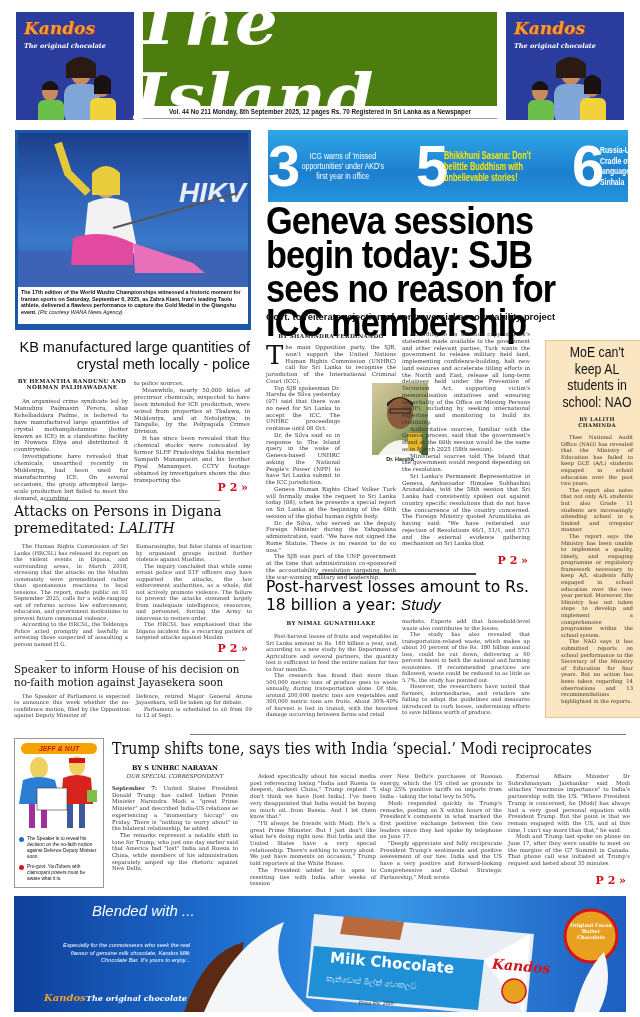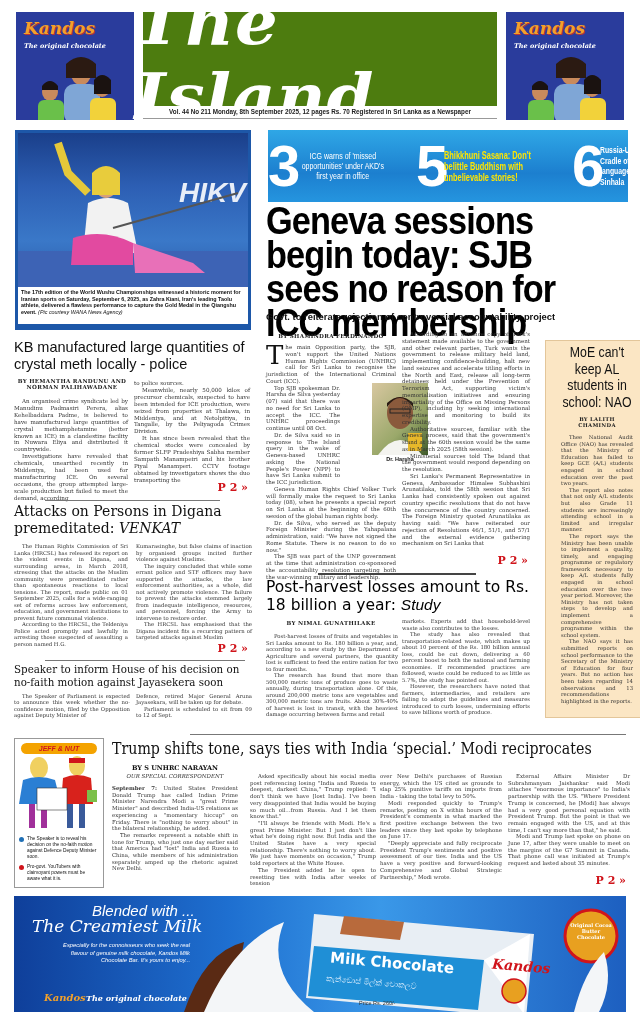--- a/index.html
+++ b/index.html
@@ -89,36 +89,36 @@
   </div>
   <div style="flex:1;display:flex;align-items:center">
     <span style="font-family:'Liberation Sans',sans-serif;font-weight:bold;font-size:58px;color:#fff;line-height:58px;width:28px">6</span>
     <span style="font-family:'Liberation Sans',sans-serif;font-weight:bold;font-size:9.5px;line-height:10.5px;color:#fff;transform:scaleX(.72);transform-origin:left;width:128px">Russia-Ukraine region: Cradle of Indo-European languages, including Sinhala</span>
   </div>
 </div>
 
 <div class="abs" style="left:266px;top:204px;width:370px;font-family:'Liberation Sans',sans-serif;font-weight:900;font-size:39px;line-height:34px;color:#000;letter-spacing:-1px;transform:scaleX(.88);transform-origin:left">Geneva sessions begin today: SJB sees no reason for ICC membership</div>
 <div class="abs" style="left:266px;top:311px;width:370px;font-family:'Liberation Sans',sans-serif;font-weight:bold;font-size:9.4px;color:#111;">Govt. to reiterate rejection of controversial accountability project</div>
 
-<div class="abs" style="left:14px;top:339px;width:236px;font-family:'Liberation Sans',sans-serif;font-size:14.5px;line-height:16.5px;color:#111;text-align:left">KB manufactured large quantities of crystal meth locally - police</div>
+<div class="abs" style="left:14px;top:339px;width:236px;font-family:'Liberation Sans',sans-serif;font-size:14.5px;line-height:16.5px;color:#111;text-align:right">KB manufactured large quantities of crystal meth locally - police</div>
 <div class="abs byline" style="left:14px;top:378px;width:116px">BY HEMANTHA RANDUNU AND NORMAN PALIHAWADANE</div>
 <div class="abs txt" style="left:14px;top:398px;width:114px">
   <p>An organised crime syndicate led by Manudinu Padmasiri Perera, alias Kehelbaddara Padme, is believed to have manufactured large quantities of crystal methamphetamine (better known as ICE) in a clandestine facility in Nuwara Eliya and distributed it countrywide.</p>
     <p>Investigations have revealed that chemicals, unearthed recently in Middeniya, had been used for manufacturing ICE. On several occasions, the group attempted large-scale production but failed to meet the demand, according</p>
 </div>
 <div class="abs txt" style="left:134px;top:380px;width:116px">
   <p style="text-indent:0">to police sources.</p>
     <p>Meanwhile, nearly 50,000 kilos of precursor chemicals, suspected to have been intended for ICE production, were seized from properties at Thalawa, in Middeniya, and at Netolpitiya, in Tangalle, by the Peliyagoda Crimes Division.</p>
     <p>It has since been revealed that the chemical stocks were concealed by former SLFP Pradeshiya Sabha member Sampath Manampeiri and his brother Piyal Manamperi. CCTV footage obtained by investigators shows the duo transporting the</p>
 </div>
 <div class="abs p2" style="left:200px;top:481px;width:48px">P 2 »</div>
 <div class="abs hr" style="left:45px;top:500px;width:175px"></div>
 
 <div class="abs" style="left:14px;top:503px;width:240px;font-family:'DejaVu Serif',serif;font-size:14px;line-height:17px;color:#111">
-  <span>Attacks on Persons in Digana premeditated: </span><i>VENKAT</i>
+  <span>Attacks on Persons in Digana premeditated: </span><i>LALITH</i>
 </div>
 <div class="abs txt" style="left:14px;top:543px;width:114px;font-size:5.3px;line-height:6.5px">
   <p>The Human Rights Commission of Sri Lanka (HRCSL) has released its report on the violent events in Digana, and surrounding areas, in March 2018, stressing that the attacks on the Muslim community were premeditated rather than spontaneous reactions to local tensions. The report, made public on 01 September 2025, calls for a wide-ranging set of reforms across law enforcement, education, and government institutions to prevent future communal violence.</p>
     <p>According to the HRCSL, the Teldeniya Police acted promptly and lawfully in arresting those suspected of assaulting a person named H.G.</p>
 </div>
 <div class="abs txt" style="left:136px;top:543px;width:116px;font-size:5.3px;line-height:6.5px">
   <p style="text-indent:0">Kumarasinghe, but false claims of inaction by organised groups incited further violence against Muslims.</p>
     <p>The inquiry concluded that while some errant police and STF officers may have supported the attacks, the law enforcement authorities, as a whole, did not actively promote violence. The failure to prevent the attacks stemmed largely from inadequate intelligence, resources, and personnel, forcing the Army to intervene to restore order.</p>
     <p>The HRCSL has emphasised that the Digana incident fits a recurring pattern of targeted attacks against Muslim</p>
 </div>
@@ -232,21 +232,20 @@
     <p>"Deeply appreciate and fully reciprocate President Trump's sentiments and positive assessment of our ties. India and the US have a very positive and forward-looking Comprehensive and Global Strategic Partnership," Modi wrote.</p>
 </div>
 <div class="abs txt" style="left:508px;top:773px;width:122px;font-size:5.4px;line-height:6.7px">
   <p>External Affairs Minister Dr Subrahmanyam Jaishankar said Modi attaches "enormous importance" to India's partnership with the US. "Where President Trump is concerned, he [Modi] has always had a very good personal equation with President Trump. But the point is that we remain engaged with the US, and at this time, I can't say more than that," he said.</p>
     <p>Modi and Trump last spoke on phone on June 17, after they were unable to meet on the margins of the G7 Summit in Canada. That phone call was initiated at Trump's request and lasted about 35 minutes.</p>
 </div>
 <div class="abs p2" style="left:576px;top:874px;width:50px">P 2 »</div>
 
 <div class="abs" style="left:14px;top:896px;width:612px;height:116px;background:linear-gradient(90deg,#0f3f9a 0%,#1e6fd0 35%,#3a98e8 60%,#1d5fc0 100%);overflow:hidden">
   <div style="position:absolute;left:78px;top:6px;font-family:Liberation Sans, sans-serif;font-style:italic;font-size:15px;color:#fff">Blended with ...</div>
-  <div style="position:absolute;left:18px;top:20px;font-family:'DejaVu Serif',serif;font-style:italic;font-size:17px;color:#fff">The Creamiest Milk</div>
   <div style="position:absolute;left:46px;top:46px;width:130px;font-family:'Liberation Sans',sans-serif;font-style:italic;font-size:5.8px;line-height:7.5px;color:#fff;text-align:right">Especially for the connoisseurs who seek the real flavour of genuine milk chocolate, Kandos Milk Chocolate Bar. It's yours to enjoy...</div>
   <div style="position:absolute;left:30px;top:96px;font-family:'DejaVu Serif',serif;font-style:italic;font-weight:bold;font-size:10px;color:#f2a12a">Kandos</div>
   <div style="position:absolute;left:72px;top:97px;font-family:'DejaVu Serif',serif;font-style:italic;font-weight:bold;font-size:8px;color:#fff">The original chocolate</div>
   <svg viewBox="0 0 612 116" style="position:absolute;left:0;top:0;width:612px;height:116px">
     <path d="M170 116 q20 -60 60 -70 q-10 40 40 70z" fill="#5a2a14"></path>
     <path d="M190 116 q30 -70 80 -90 q-20 50 30 90z" fill="#f4f6f8"></path>
     <path d="M300 18 l220 20 l-8 84 l-220 -20z" fill="#e8eef4"></path>
     <path d="M300 50 l170 14 l-6 50 l-170 -14z" fill="#1f8fd6"></path>
     <path d="M330 20 l60 6 l-4 18 l-60 -6z" fill="#b86a3c"></path>
     <path d="M470 64 l46 -26 l-6 80z" fill="#fff"></path>

